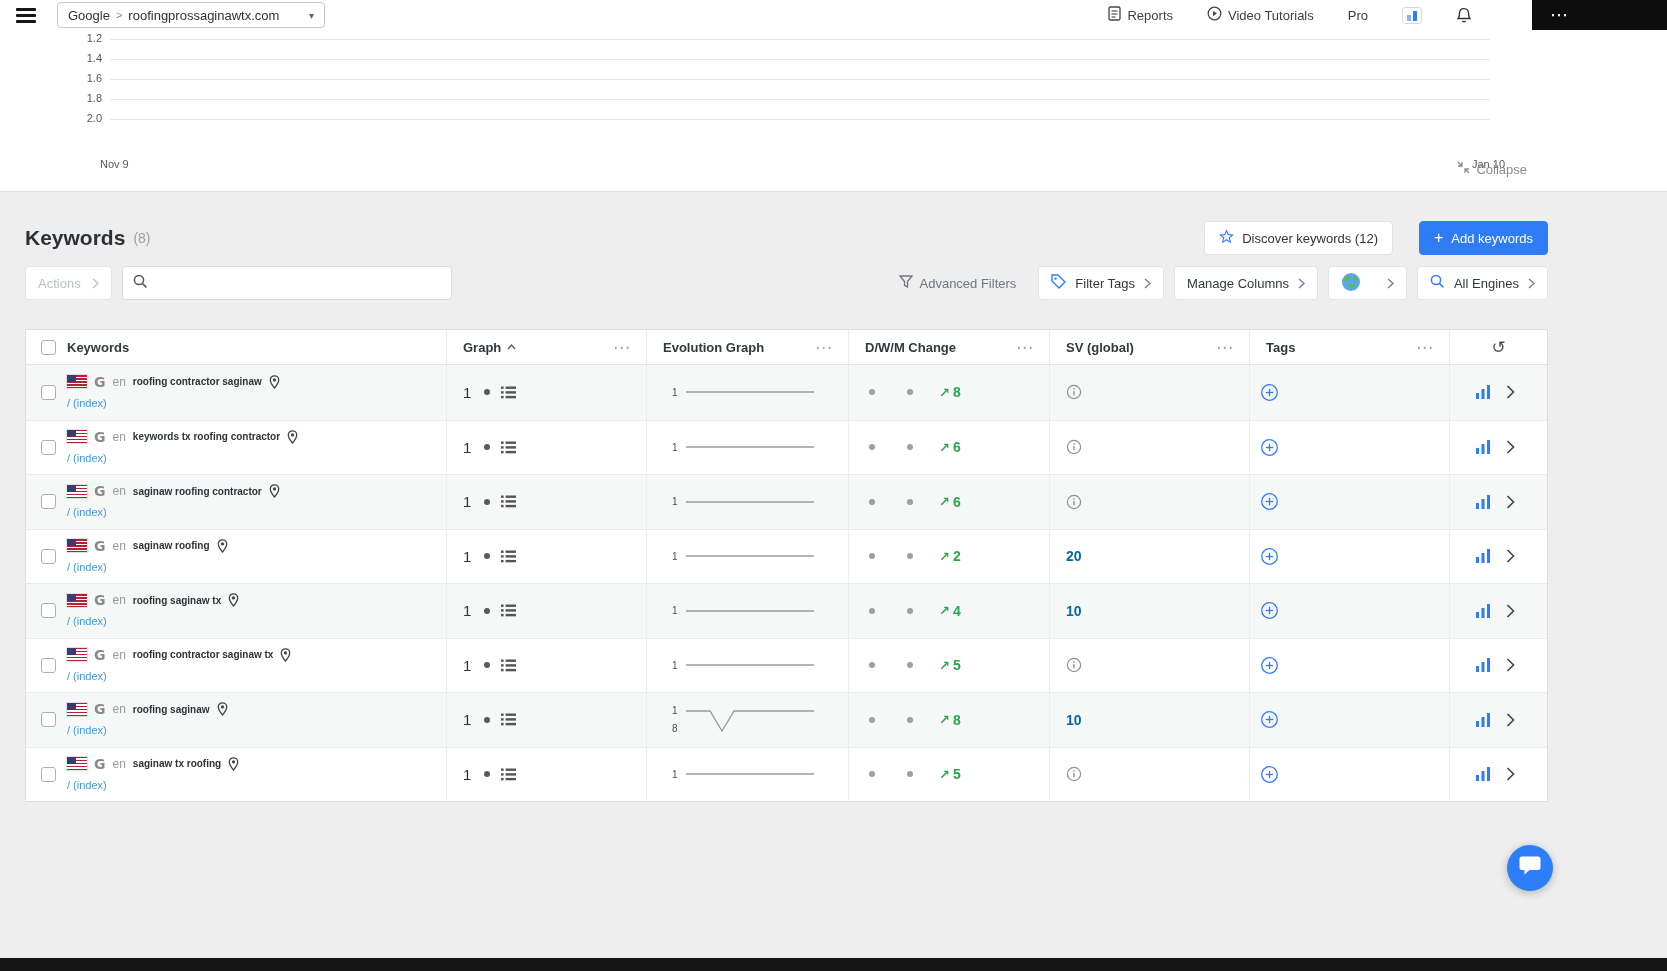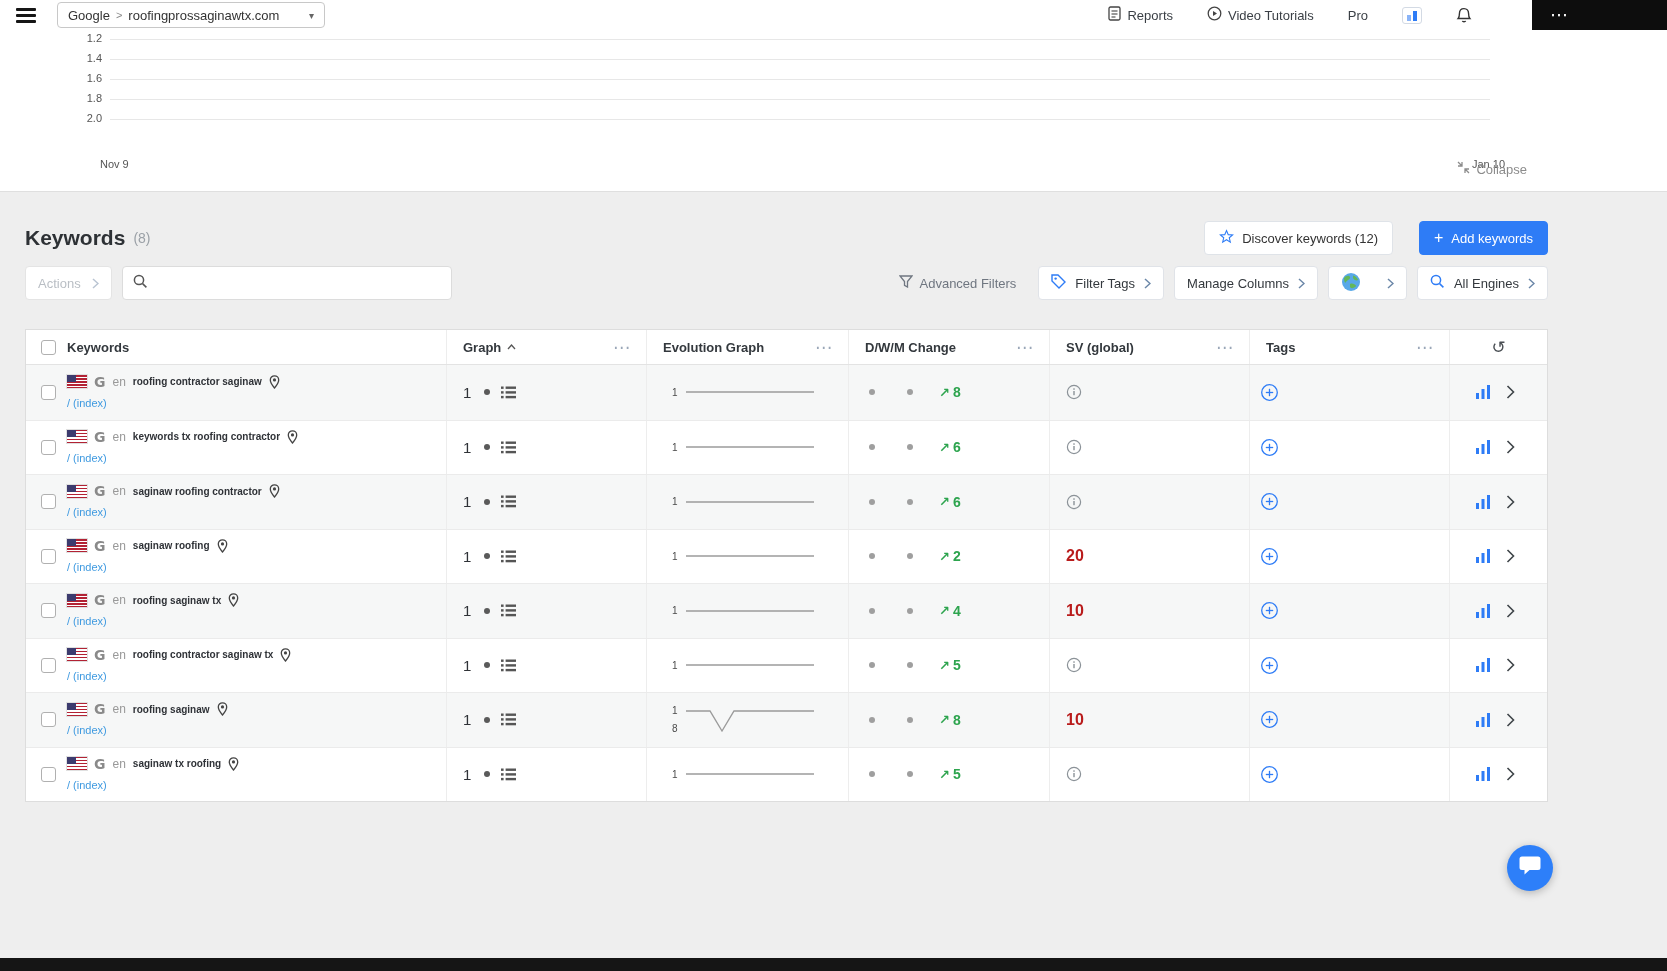--- a/index.html
+++ b/index.html
@@ -93,21 +93,21 @@
   .graph .labels { display:flex; flex-direction:column; font-size:10px; color:#4a4a4a; min-width:7px; }
   .graph.dip .labels { height:29px; justify-content:space-between; }
 
   .td-change { padding-left:20px; }
   .dot2 { width:6px; height:6px; border-radius:50%; background:#9f9f9f; flex:0 0 auto; }
   .dot2.d2 { margin-left:32px; }
   .chg { margin-left:26px; color:var(--green); font-size:14px; font-weight:600; display:flex; align-items:center; gap:3px; }
   .chg .arrow { font-size:13px; }
 
   .td-sv { padding-left:16px; }
-  .sv-num { font-size:16px; font-weight:600; color:#b91c1c; }
+  .sv-num { font-size:14px; font-weight:600; color:#0369a1; }
   .info { display:flex; align-items:center; cursor:pointer; }
 
   .td-tags { padding-left:10px; }
   .addtag { display:flex; align-items:center; color:var(--accent); cursor:pointer; }
 
   .td-actions { padding-left:26px; }
   .bars { display:flex; align-items:center; color:var(--accent); cursor:pointer; }
   .chev-right { margin-left:16px; display:flex; align-items:center; cursor:pointer; }
 
   

